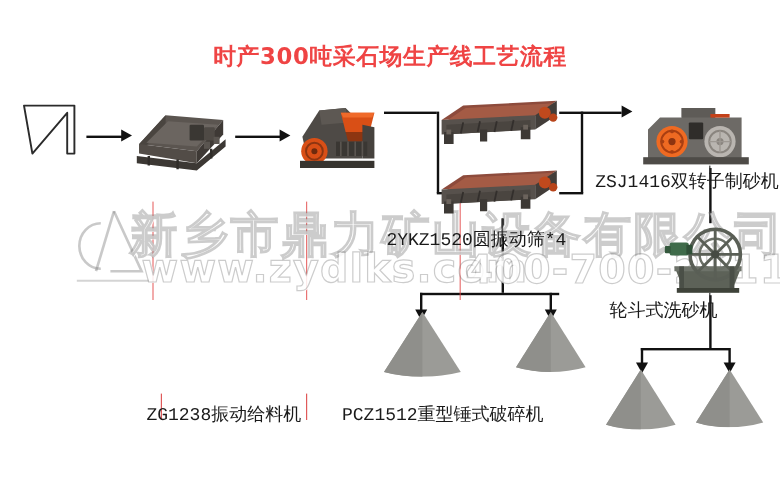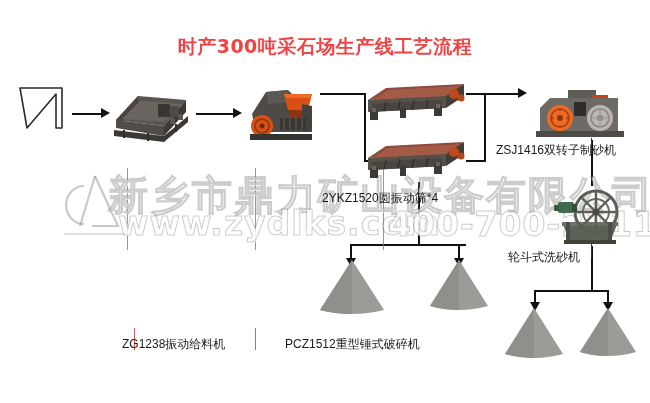--- a/index.html
+++ b/index.html
@@ -95,24 +95,24 @@
     position: absolute;
     width: 0; height: 0;
     border-left: 5px solid transparent;
     border-right: 5px solid transparent;
     border-top: 9px solid #111111;
   }
 
   
   .callout {
     position: absolute;
-    font-size: 12px;
+    font-size: 15px;
     color: #1a1a1a;
     white-space: nowrap;
-    font-family: Liberation Sans, sans-serif;
+    font-family: Liberation Mono, monospace;
   }
   .callout-leader {
     position: absolute;
     width: 1px;
     background: #e05a5a;
   }
   .callout-leader.dark { background: #333333; }
 
   
   .machine { position: absolute; }

